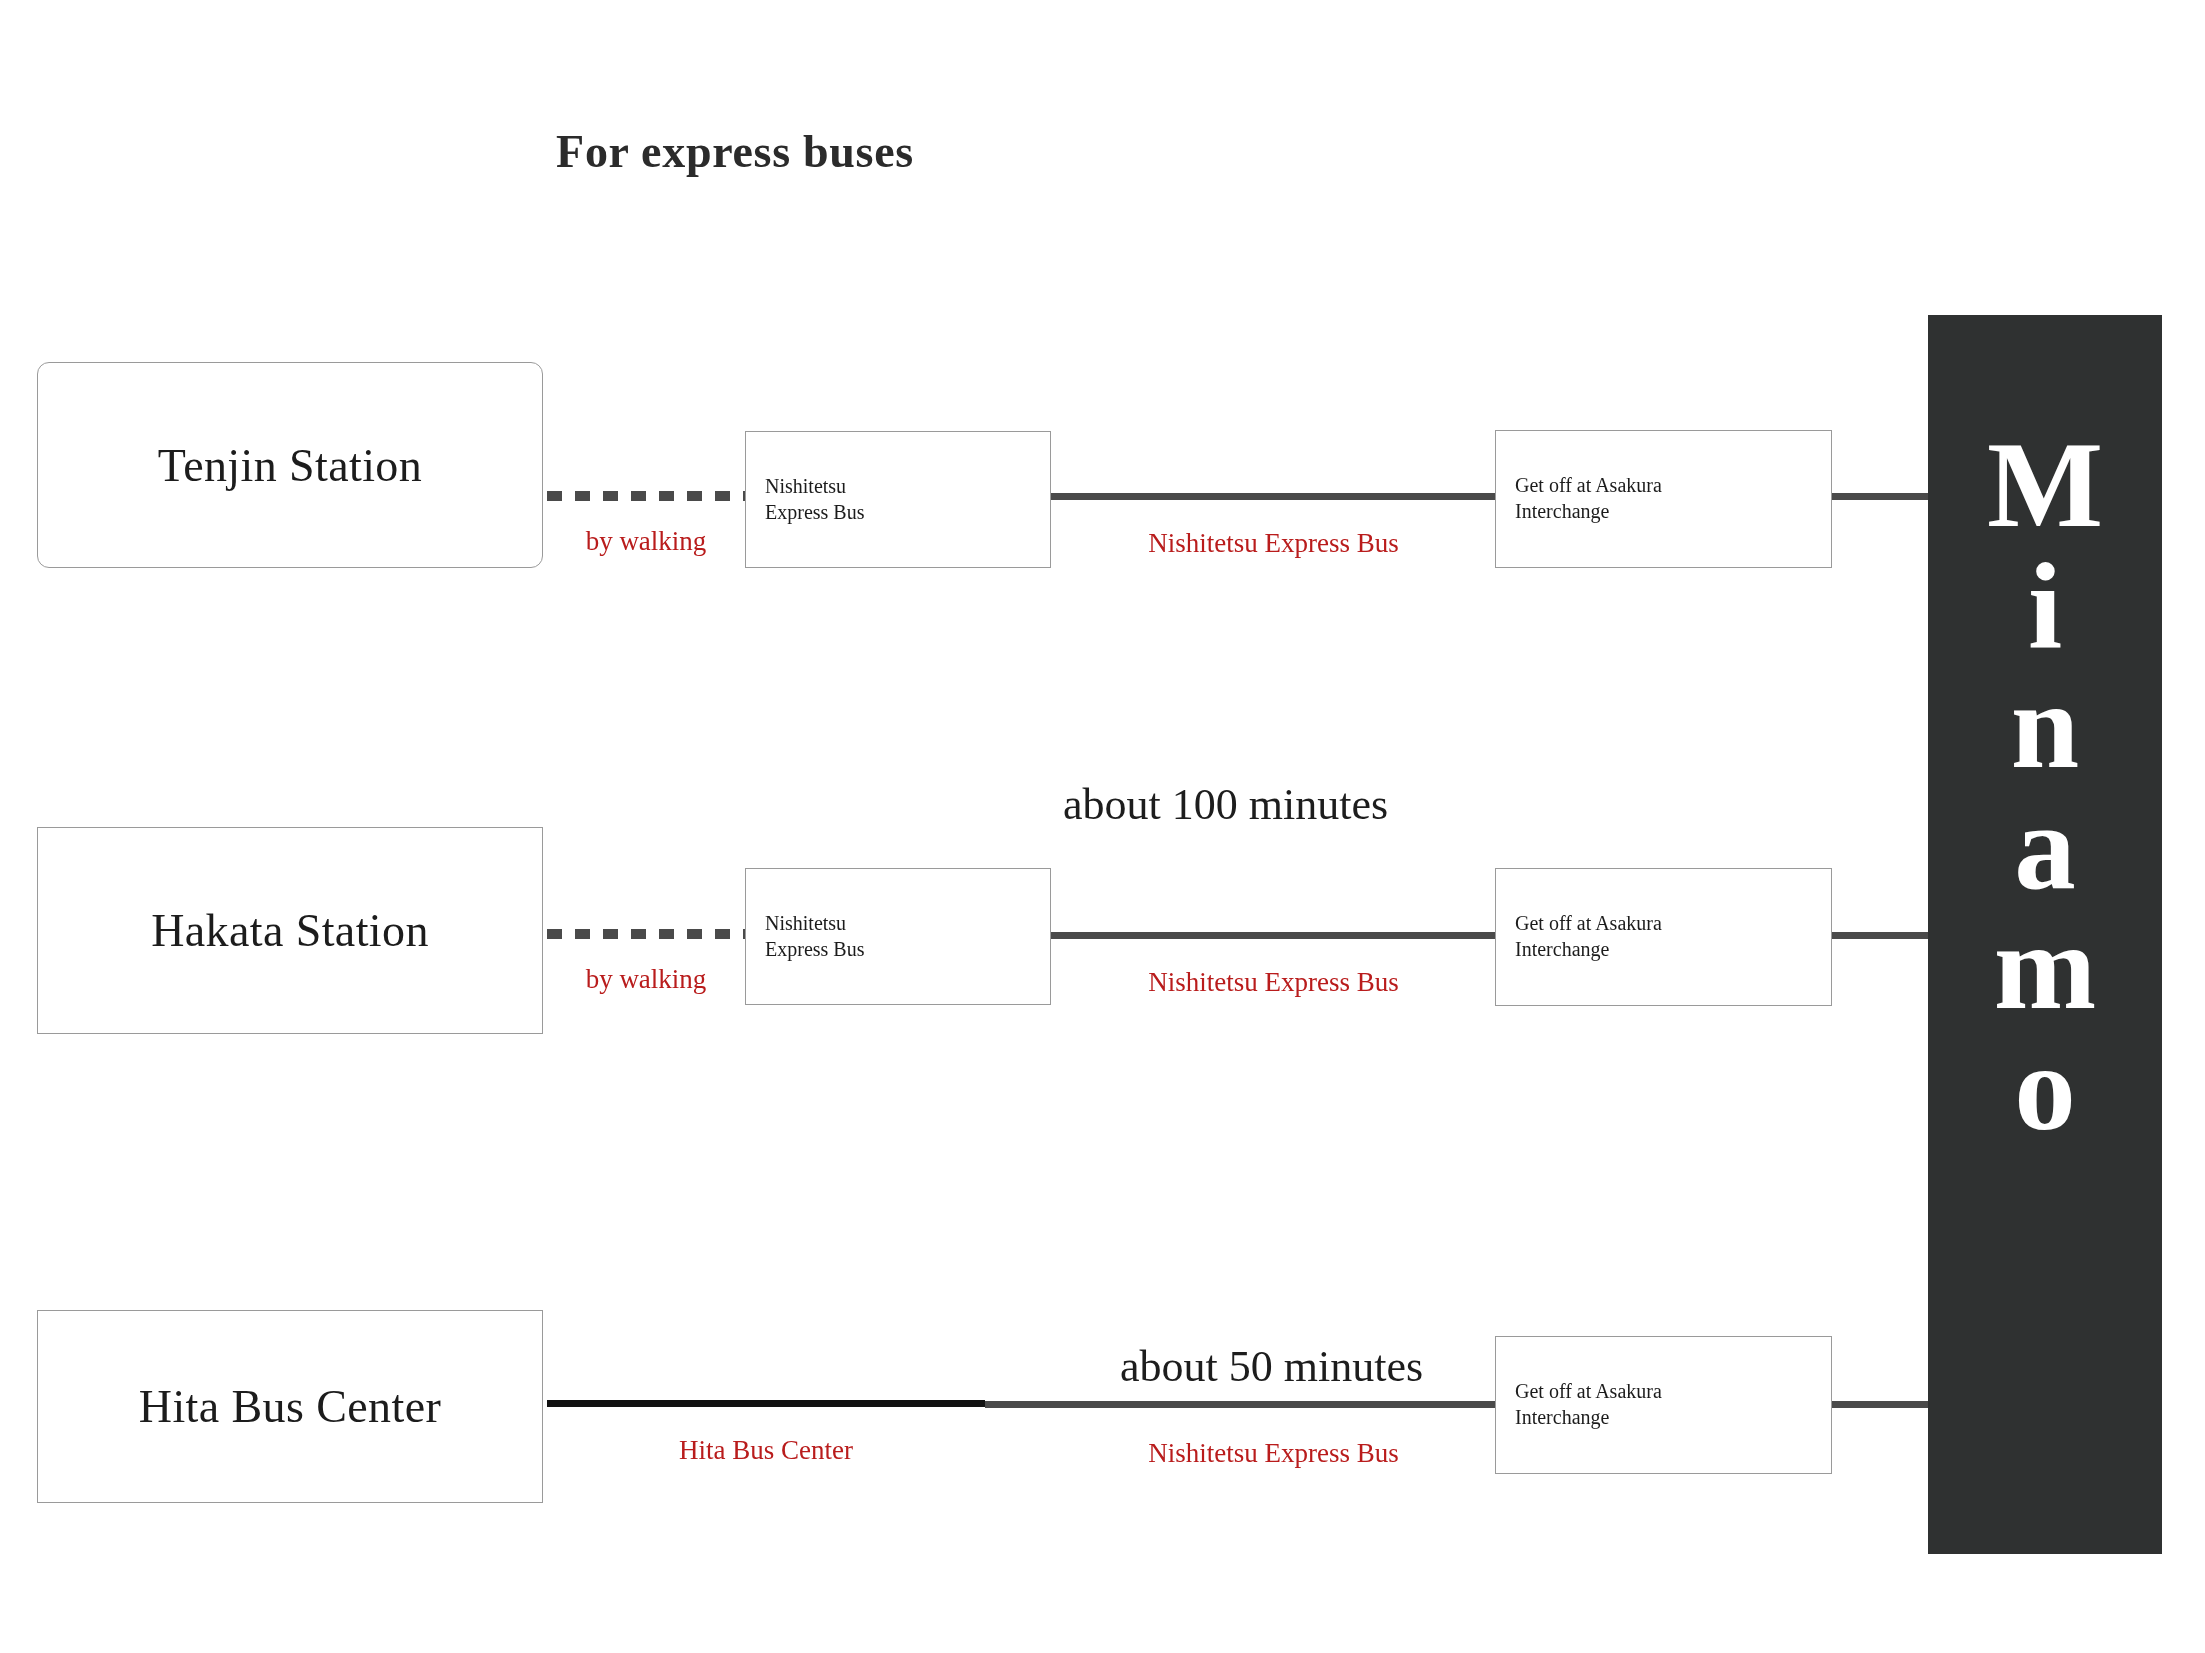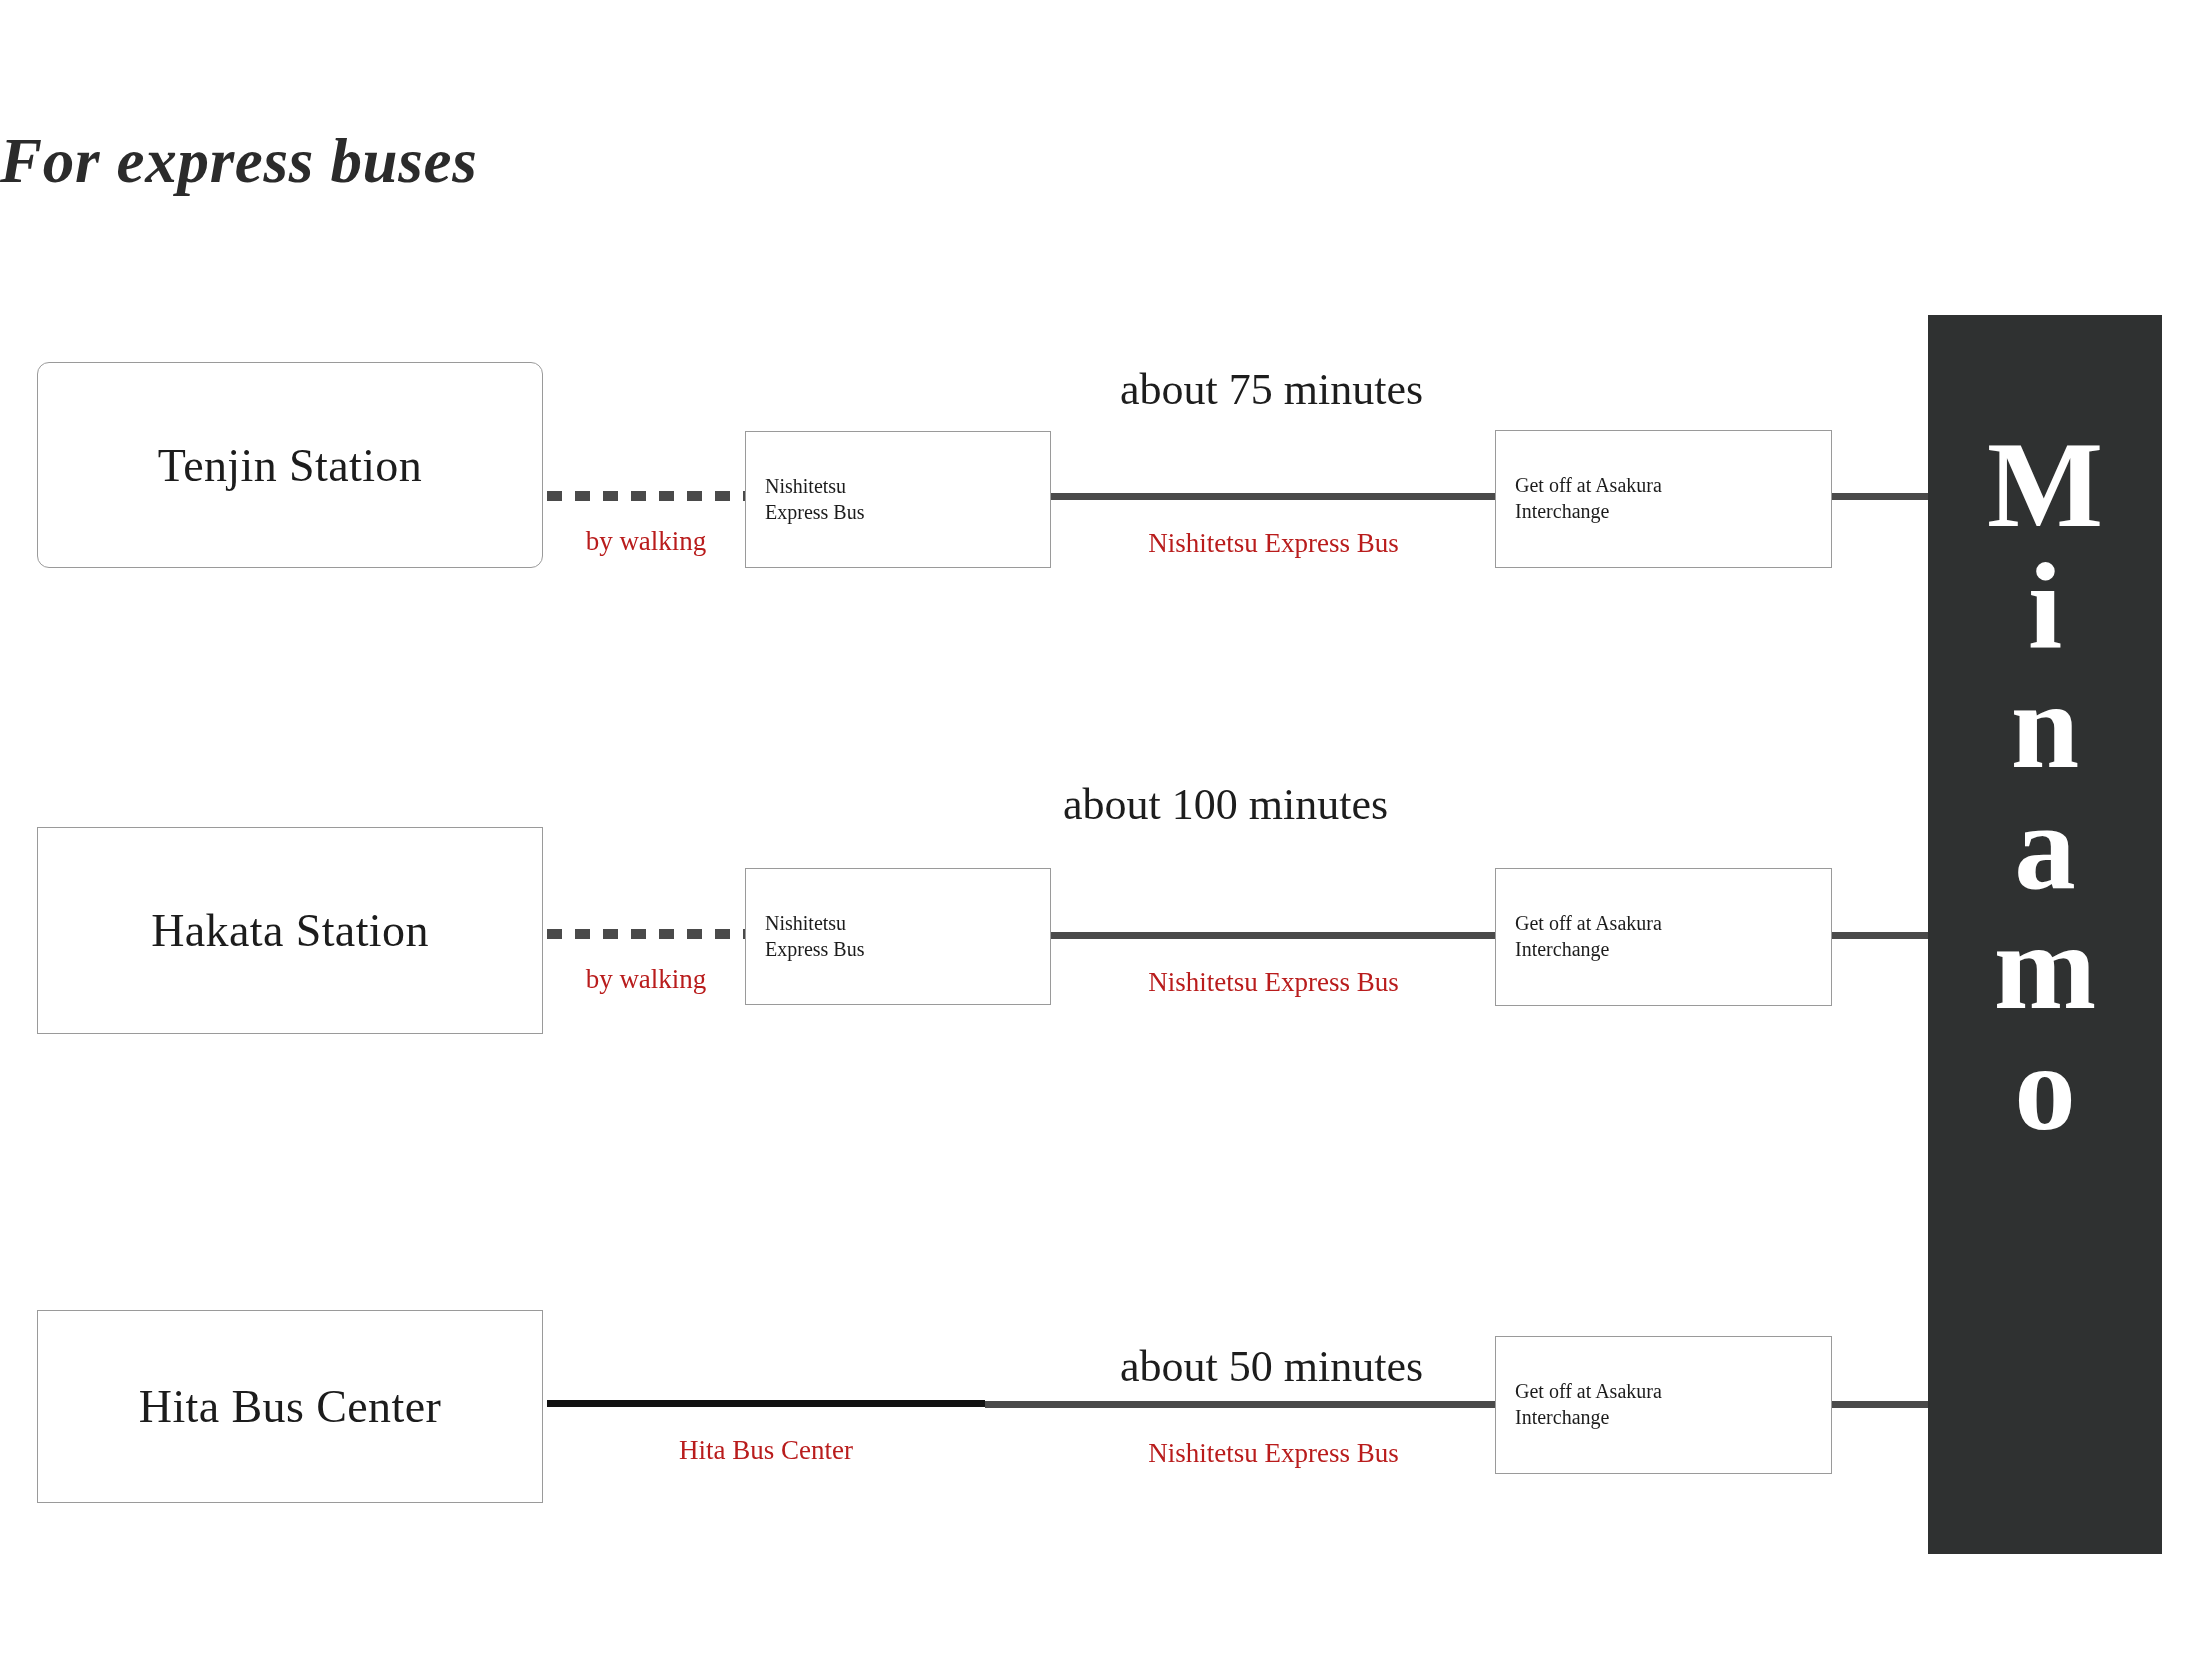--- a/index.html
+++ b/index.html
@@ -16,26 +16,26 @@
     font-family: "Liberation Serif", "DejaVu Serif", serif;
     color: #1a1a1a;
   }
 
   
   #page-title {
     position: absolute;
     left: 0;
     top: 125px;
     width: 1470px;
-    font-size: 63px;
+    text-align: center;
+    font-size: 46px;
     font-weight: bold;
     letter-spacing: 0.7px;
     color: #2b2b2b;
     white-space: nowrap;
-    font-style: italic;
   }
 
   
   .node-box {
     position: absolute;
     box-sizing: border-box;
     border: 1.5px solid #9a9a9a;
     background: #ffffff;
     display: flex;
     align-items: center;
@@ -118,21 +118,20 @@
 </style>
 </head>
 <body>
 
 <div id="page">
 
   <div id="page-title">For express buses</div>
 
   <div class="node-box station" style="left:37px; top:362px; width:506px; height:206px;border-radius:12px;">Tenjin Station</div>
 
-  <div class="duration-label" style="left:1029px; top:364px; width:485px;">about 75 minutes</div>
 
   <div class="conn-dotted" style="left:547px; top:491px; width:198px;"></div>
   <div class="edge-label" style="left:547px; top:526px; width:198px;">by walking</div>
 
   <div class="node-box mid" style="left:745px; top:431px; width:306px; height:137px;">
     <span class="two-line">Nishitetsu
 Express Bus</span>
   </div>
 
   <div class="conn-solid" style="left:1051px; top:493px; width:445px;"></div>

